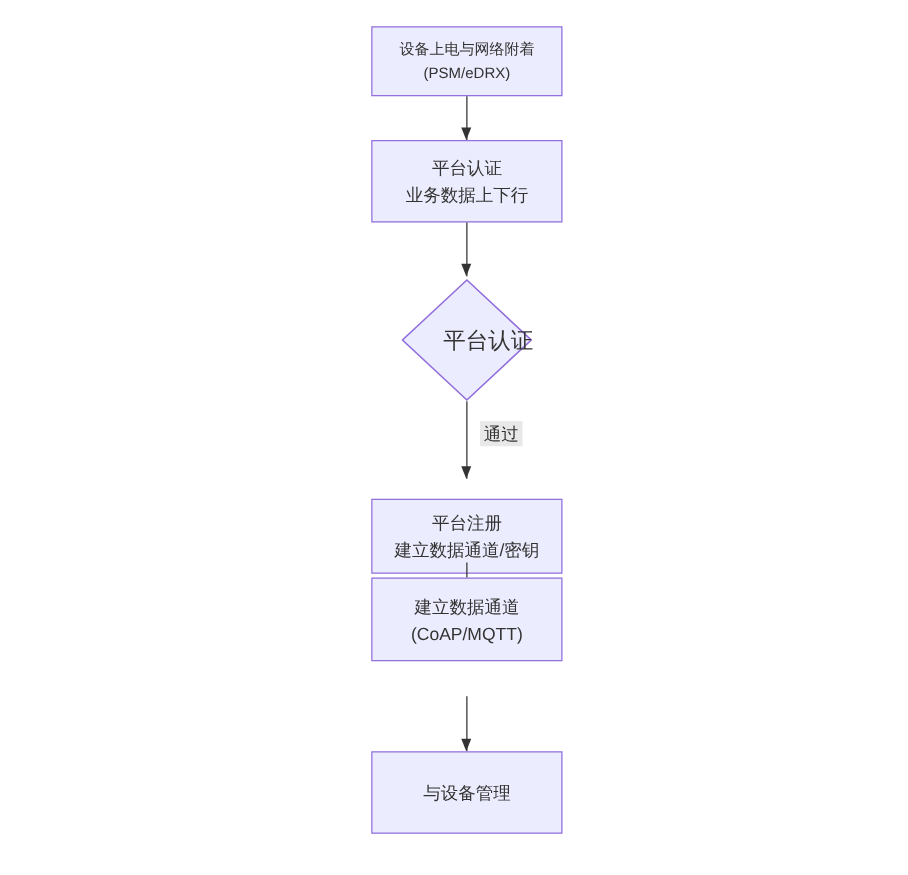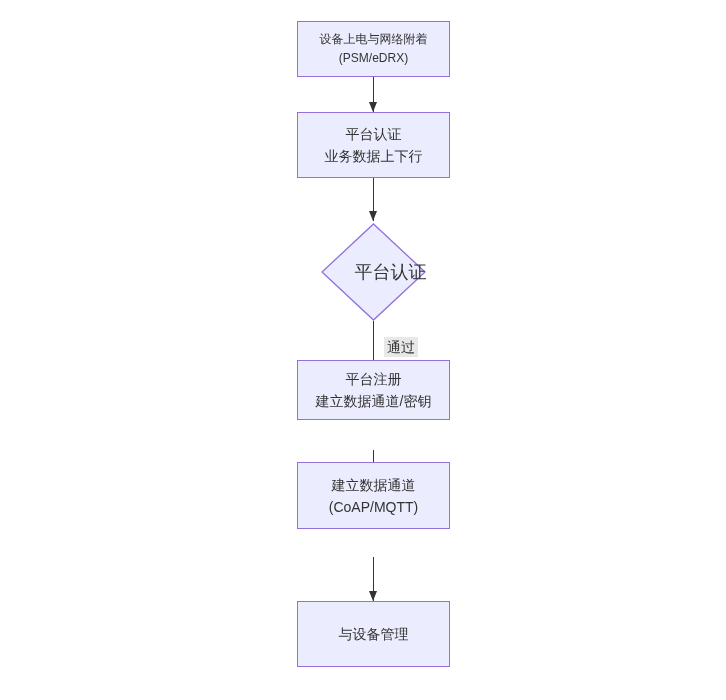--- a/index.html
+++ b/index.html
@@ -127,21 +127,21 @@
       <polygon points="52.5,1 104,49 52.5,97 1,49"></polygon>
     </svg>
     <span class="diamond-label">平台认证</span>
   </div>
 
   <div class="arrow" style="top:321px;height:62px;">
     <i class="head"></i>
   </div>
   <div class="edge-label">通过</div>
 
-  <div class="node" style="top:360px;height:60px;">
+  <div class="node" style="top:399px;height:60px;">
     <span>平台注册</span>
     <span>建立数据通道/密钥</span>
   </div>
 
   <div class="arrow" style="top:450px;height:40px;">
     <i class="head"></i>
   </div>
 
   <div class="node" style="top:462px;height:67px;">
     <span>建立数据通道</span>

